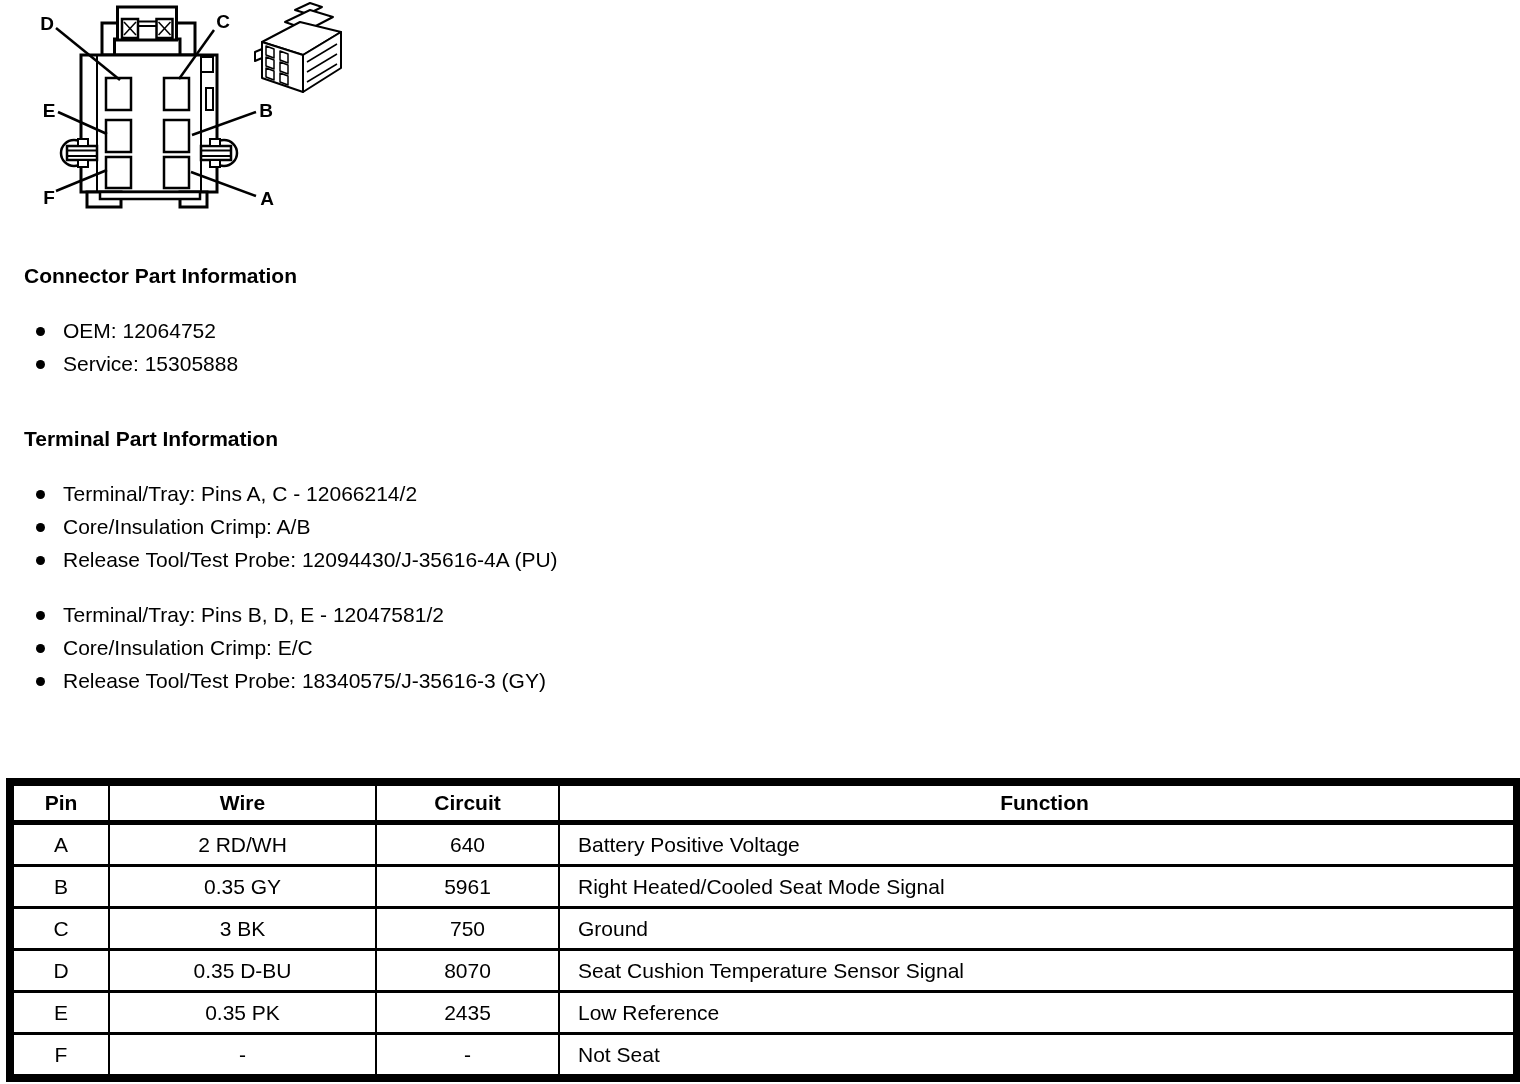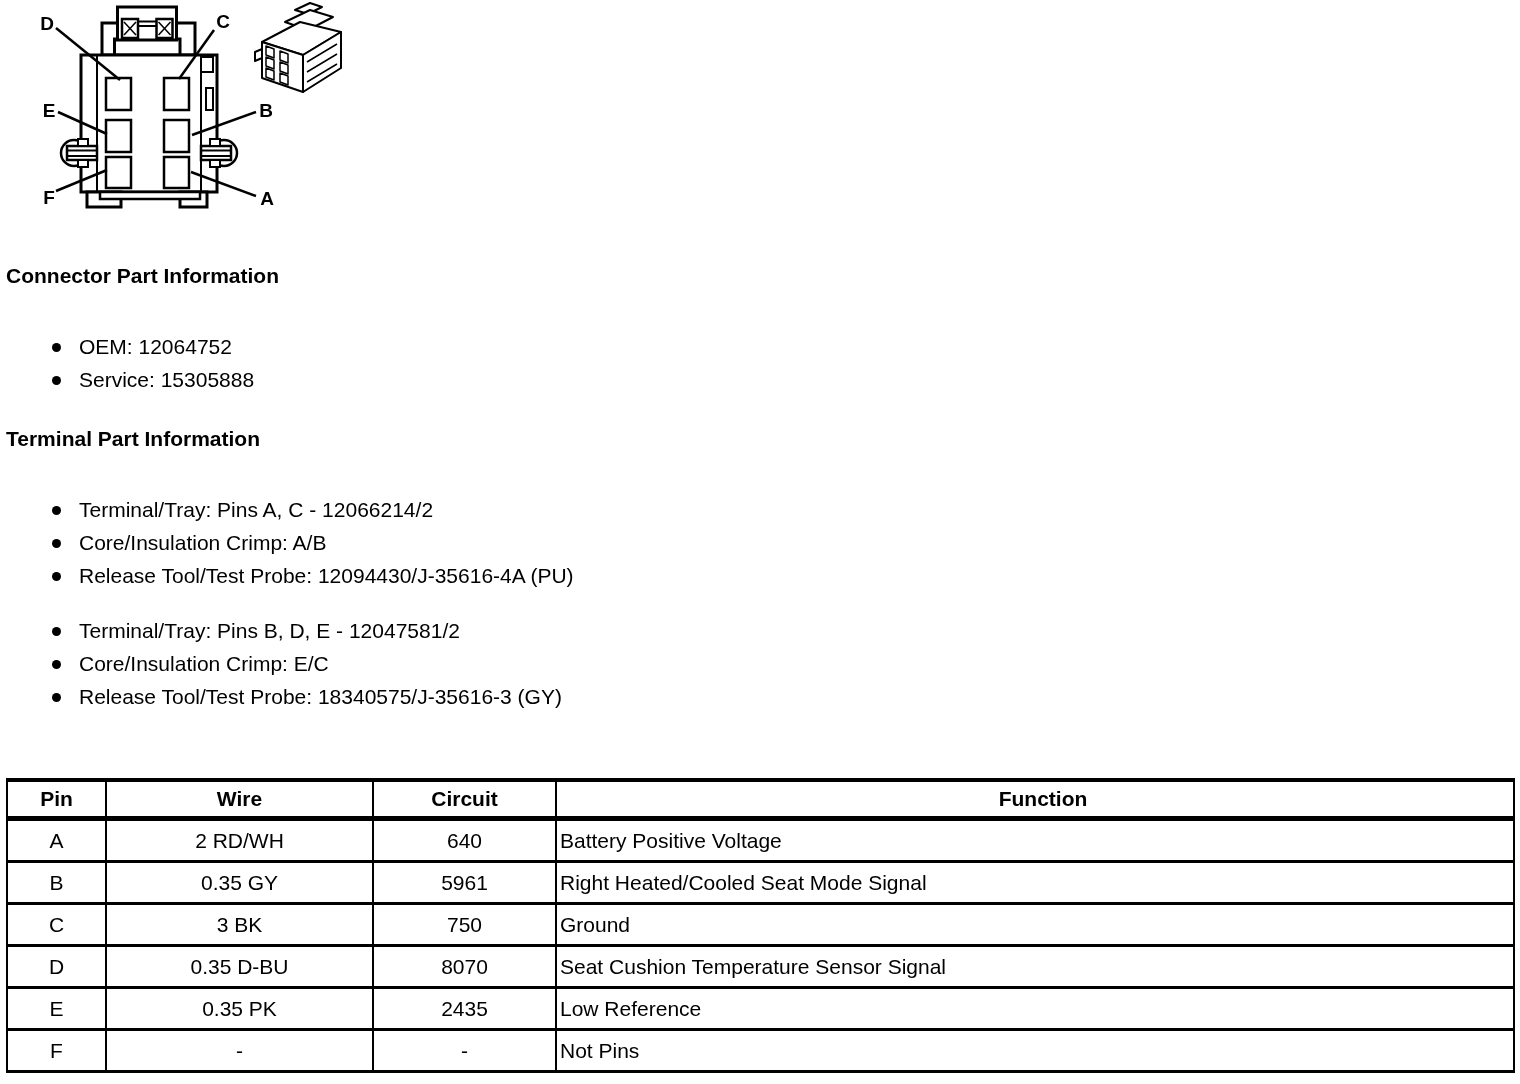--- a/index.html
+++ b/index.html
@@ -8,33 +8,33 @@
     width: 1520px;
     height: 1084px;
     background: #ffffff;
     color: #000000;
     font-family: "Liberation Sans", sans-serif;
     overflow: hidden;
   }
   .diagram-svg { position: absolute; left: 0; top: 0; }
   .sec-heading {
     position: absolute;
-    left: 6px;
+    left: 24px;
     margin: 0;
     font-size: 21px;
     font-weight: bold;
     line-height: 23px;
     white-space: nowrap;
   }
   #connector-heading { top: 264px; }
   #terminal-heading  { top: 427px; }
   ul.bullets {
     position: absolute;
     left: 36px;
-    margin: 16px;
+    margin: 0;
     padding: 0;
     list-style: none;
   }
   #connector-bullets { top: 320px; }
   #terminal-bullets-1 { top: 483px; text-align: right; }
   #terminal-bullets-2 { top: 604px; }
   ul.bullets li {
     display: flex;
     align-items: center;
     height: 22px;
@@ -60,21 +60,21 @@
     font-weight: bold;
     line-height: 26px;
   }
   table.pinout {
     position: absolute;
     top: 778px;
     left: 6px;
     width: 1507px;
     border-collapse: collapse;
     table-layout: fixed;
-    border: 1px solid #000000;
+    border: 8px solid #000000;
     font-size: 21px;
   }
   table.pinout th {
     border: 2px solid #000000;
     border-top: 4px solid #000000;
     border-bottom: 5px solid #000000;
     height: 34px;
     padding: 0;
     font-weight: bold;
     text-align: center;
@@ -82,21 +82,21 @@
   }
   table.pinout td {
     border: 2px solid #000000;
     border-top: 3px solid #000000;
     border-bottom: 3px solid #000000;
     height: 39px;
     padding: 0;
     text-align: center;
     vertical-align: middle;
   }
-  table.pinout td.col-function, table.pinout th.h-function { text-align: left; padding-left: 3px; }
+  table.pinout td.col-function, table.pinout th.h-function { text-align: left; padding-left: 18px; }
   table.pinout th.h-function { text-align: center; padding-left: 16px; }
 </style>
 </head>
 <body>
 
 <div class="page">
 
   <svg class="diagram-svg" width="400" height="235" viewBox="0 0 400 235">
     <g fill="#ffffff" stroke="#000000">
 
@@ -269,18 +269,18 @@
         <tr>
           <td class="col-pin">E</td>
           <td class="col-wire">0.35 PK</td>
           <td class="col-circuit">2435</td>
           <td class="col-function">Low Reference</td>
         </tr>
         <tr>
           <td class="col-pin">F</td>
           <td class="col-wire">-</td>
           <td class="col-circuit">-</td>
-          <td class="col-function">Not Pins</td>
+          <td class="col-function">Not Seat</td>
         </tr>
       </tbody>
   </table>
 
 </div>
 
 </body></html>

